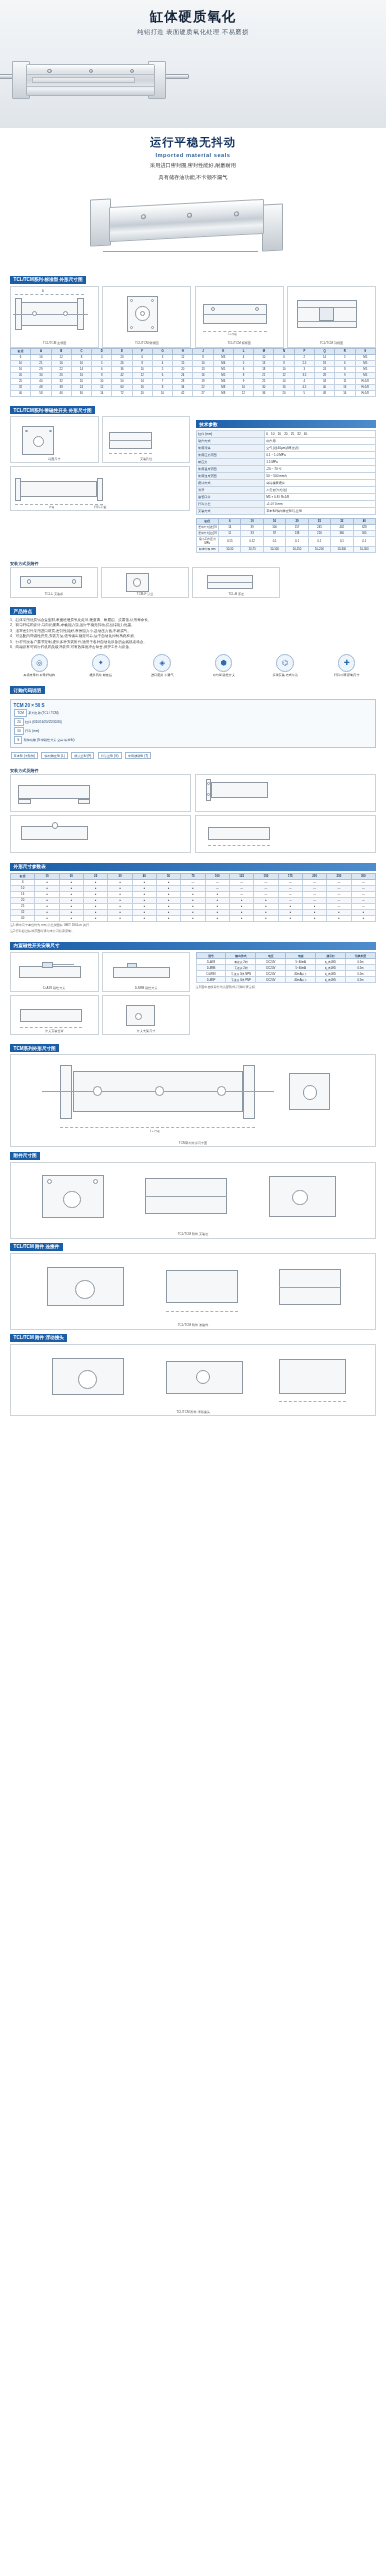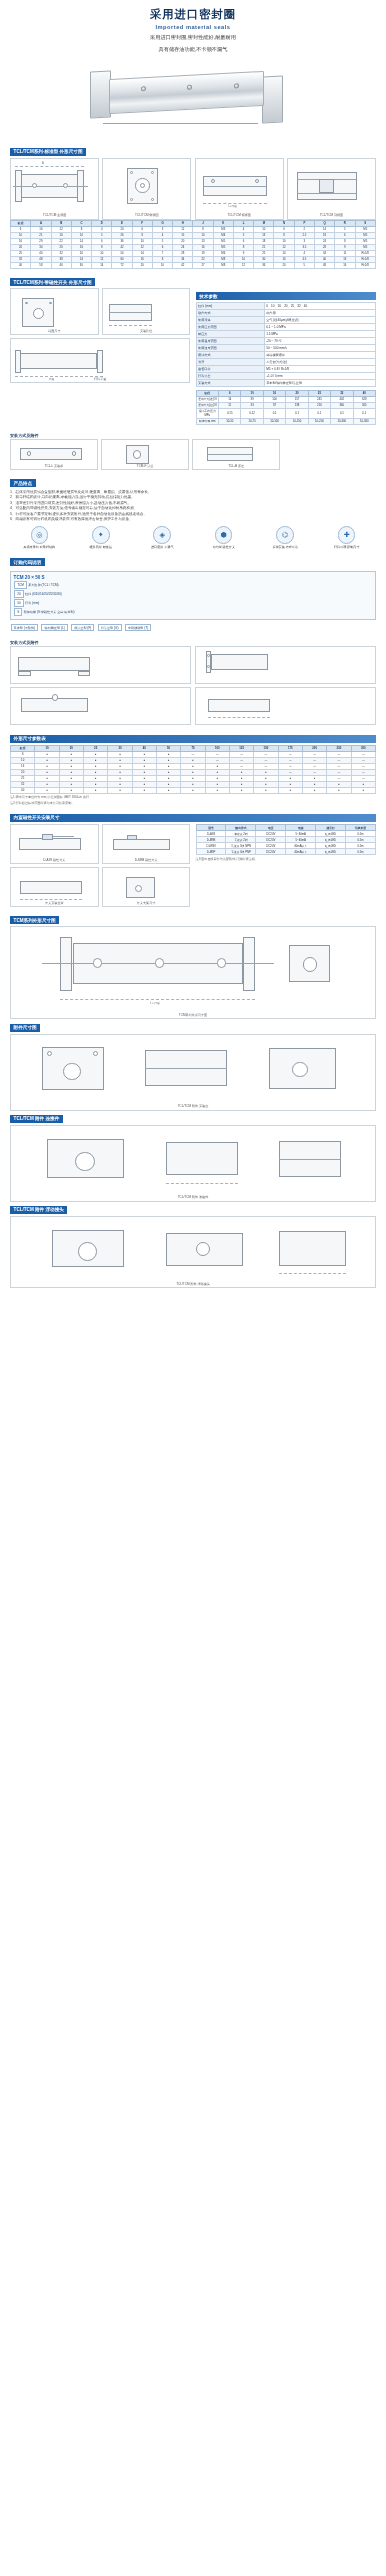--- a/index.html
+++ b/index.html
@@ -143,23 +143,39 @@
   .chip {
     display:inline-block; border:0.5px solid #9fb8d4; background:#fff; color:#24456f;
     font-size:3.1px; padding:0.5px 2.1px; margin:0.5px;
   }
 </style>
 </head>
 <body>
 
 <div class="page">
 
+  <div class="hero">
+    <div class="hero-title">缸体硬质氧化</div>
+    <div class="hero-sub">纯铝打造 表面硬质氧化处理 不易磨损</div>
+    <div class="hero-art">
+      <div class="cyl-rod r1"></div>
+      <div class="cyl-rod r2"></div>
+      <div class="cyl-cap left"></div>
+      <div class="cyl-cap right"></div>
+      <div class="cyl-body">
+        <div class="cyl-slot" style="left:5.2px;top:12.4px;width:103px;height:6.2px;"></div>
+        <div class="cyl-hole" style="left:20.6px;top:4.1px;"></div>
+        <div class="cyl-hole" style="left:62px;top:4.1px;"></div>
+        <div class="cyl-hole" style="left:103px;top:4.1px;"></div>
+      </div>
+    </div>
+  </div>
 
   <div class="sec2">
-    <h2>采用进口密封圈</h2>
+    <h2>运行平稳无抖动</h2>
     <h3>Imported material seals</h3>
     <p>采用进口密封圈,密封性能好,耐磨耐用</p>
     <p>具有储存油功能,不卡顿不漏气</p>
     <div class="sec2-art">
       <div class="tri-plate" style="left:8.2px;top:13.4px;"></div>
       <div class="tri-plate" style="left:180px;top:18.5px;"></div>
       <div class="tri-body">
         <div class="cyl-hole" style="left:31px;top:8.2px;"></div>
         <div class="cyl-hole" style="left:77px;top:9.3px;"></div>
         <div class="cyl-hole" style="left:124px;top:10.3px;"></div>

